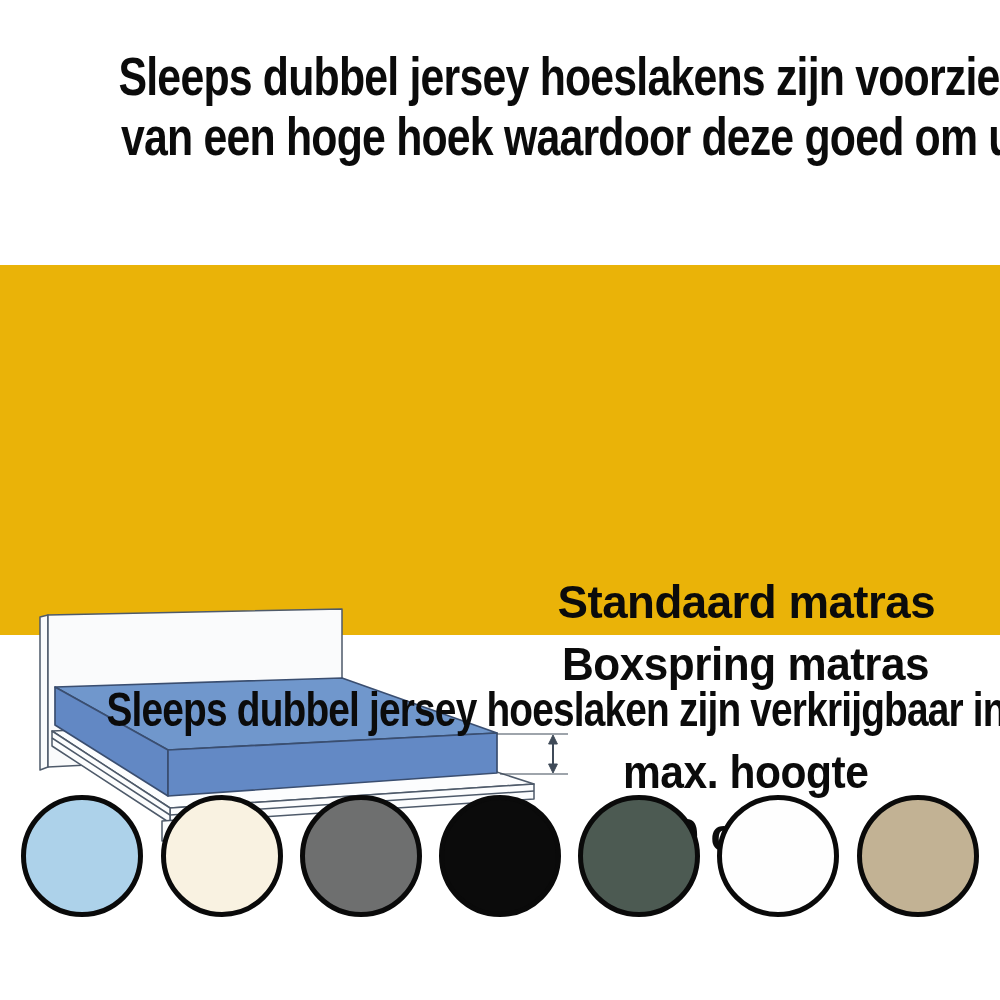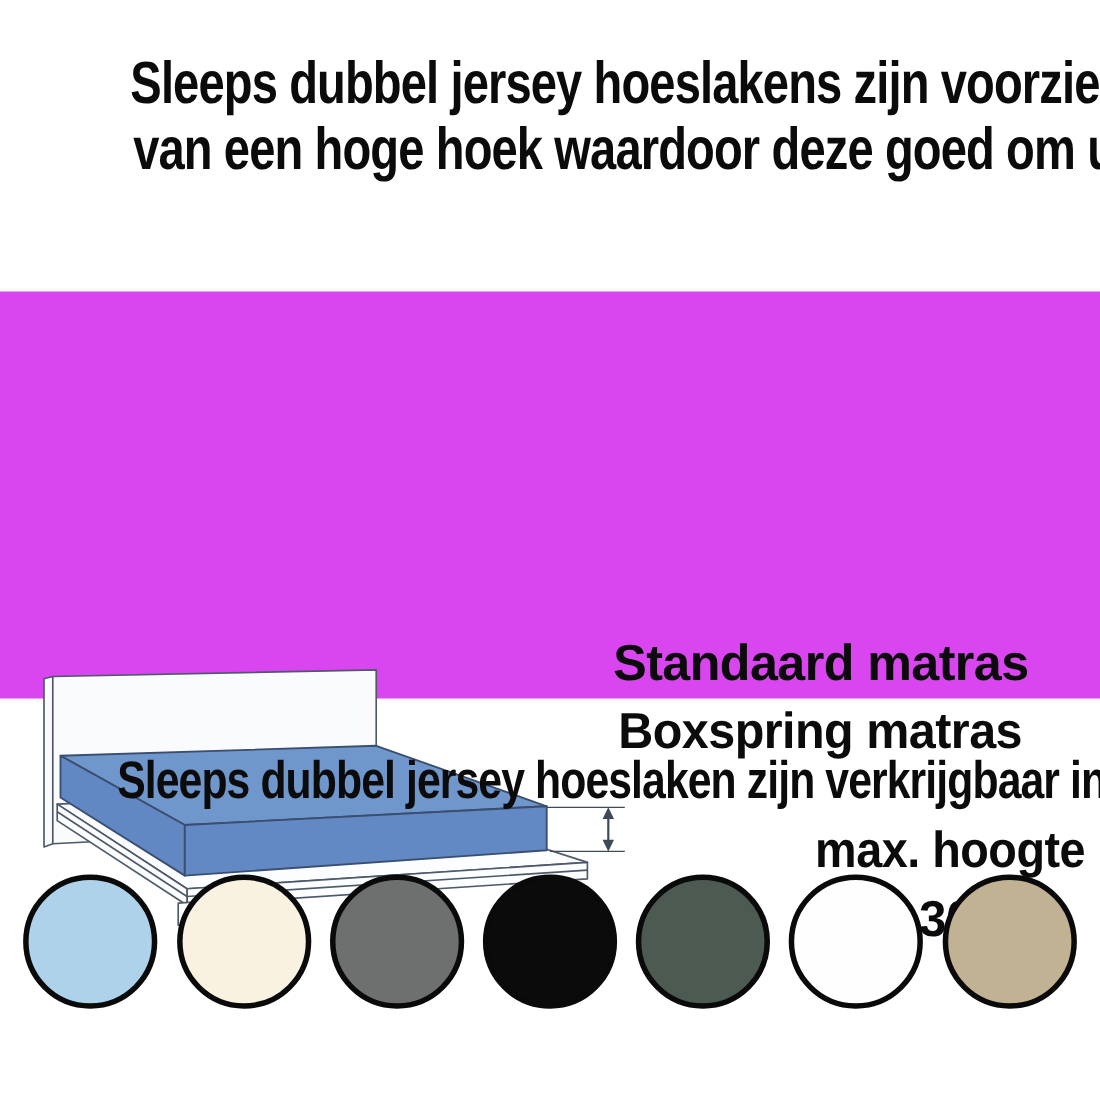--- a/index.html
+++ b/index.html
@@ -15,21 +15,21 @@
   .bottom-heading { position:absolute; top:650px; left:0; width:1000px; text-align:center;margin-top:32px; }
   .bottom-heading .h-line { height:55px; line-height:55px; white-space:nowrap; }
   .bottom-heading span { display:inline-block; font-size:48px; letter-spacing:-1px; white-space:nowrap; }
   
   .band { position:absolute; left:0; top:265px; width:1000px; height:370px; }
   .bed-svg { position:absolute; left:20px; top:325px; }
   .right-col-1 { position:absolute; left:496px; top:306px; width:500px; text-align:center; }
   .right-col-1 .r-line { height:62px; line-height:62px; }
   .right-col-1 span { display:inline-block; font-size:46px; letter-spacing:-0.5px; white-space:nowrap; }
   .right-col-2 { position:absolute; left:496px; top:476px; width:500px; text-align:center; }
-  .right-col-2 .r-line { height:63px; line-height:63px;text-align:right; }
+  .right-col-2 .r-line { height:63px; line-height:63px; }
   .right-col-2 span { display:inline-block; font-size:46px; letter-spacing:-0.5px; white-space:nowrap; }
   .shift-left span { position:relative; left:-34px; }
   
   .frame-stroke polygon, .frame-stroke polyline { stroke:#4e5a6a; stroke-width:1.5; stroke-linejoin:round; }
   .mattress-stroke polygon { stroke:#3a4e70; stroke-width:1.7; stroke-linejoin:round; }
   .dim line { stroke-width:1.2; }
   .dim .arrow-shaft { stroke-width:2; }
   
   .swatch {
     position:absolute; top:795px; width:122px; height:122px;
@@ -40,21 +40,21 @@
 </head>
 <body>
 
 <div class="canvas">
 
   <div class="top-heading">
     <div class="h-line"><span style="transform: scaleX(0.7927);">Sleeps dubbel jersey hoeslakens zijn voorzien</span></div>
     <div class="h-line"><span style="transform: scaleX(0.7926);">van een hoge hoek waardoor deze goed om uw</span></div>
   </div>
 
-  <div class="band" style="background: #d946ef;">
+  <div class="band" style="background: #eab308;">
 
     <svg class="bed-svg" width="560" height="330" viewBox="0 0 560 330" xmlns="http://www.w3.org/2000/svg">
 
       <g class="frame-stroke" fill="#fafbfc">
         <polygon points="20,27 28,25 28,177 20,180"></polygon>
         <polygon points="28,25 322,19 322,162 28,177"></polygon>
       </g>
 
       <g class="frame-stroke" fill="#fcfdfe">
         <polygon points="32,141 312,129 514,194 150,218"></polygon>

